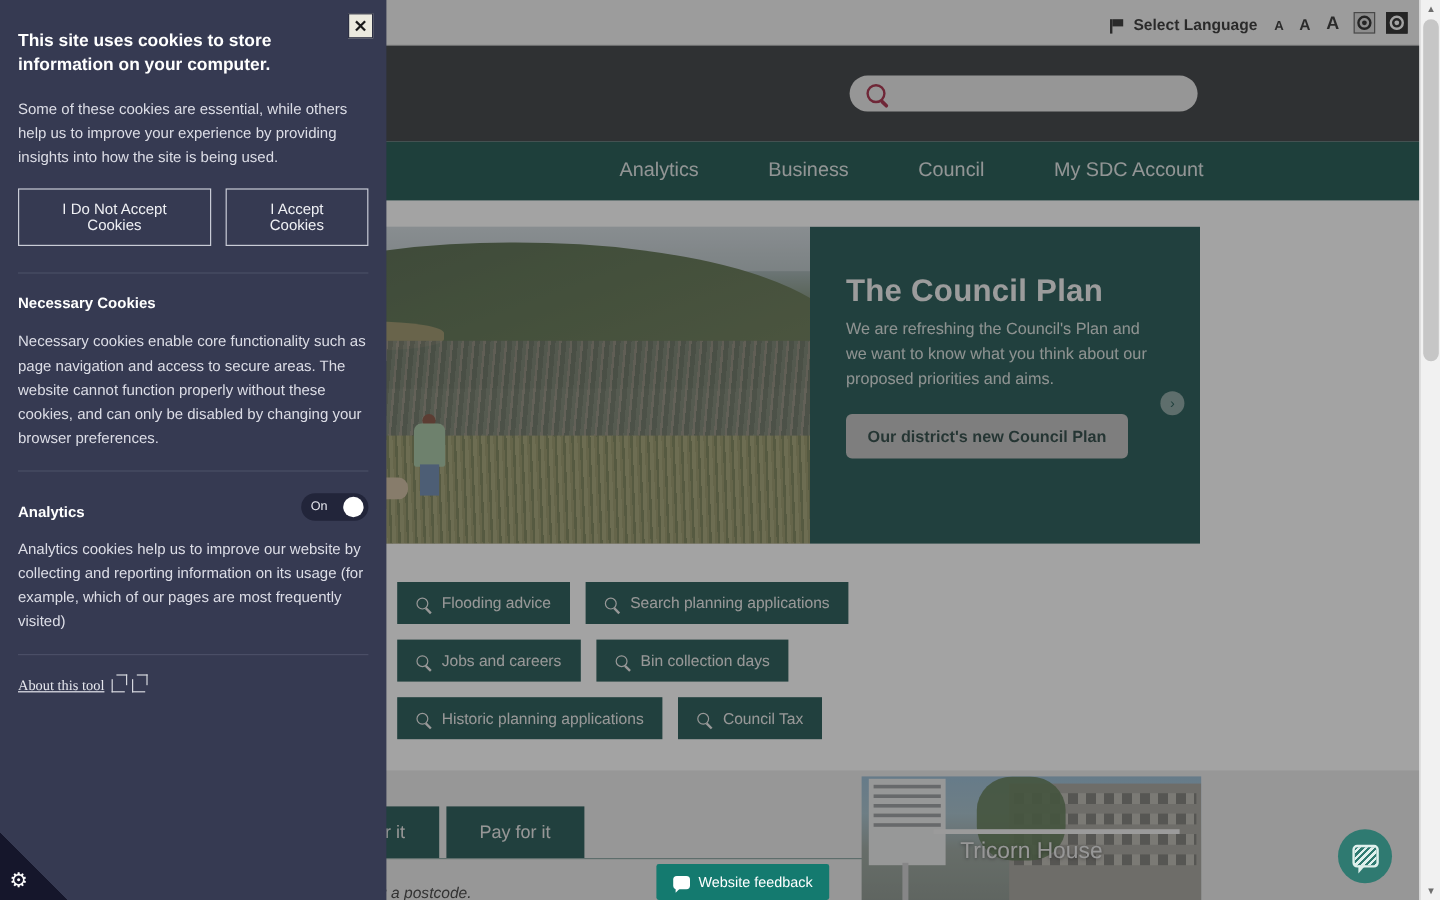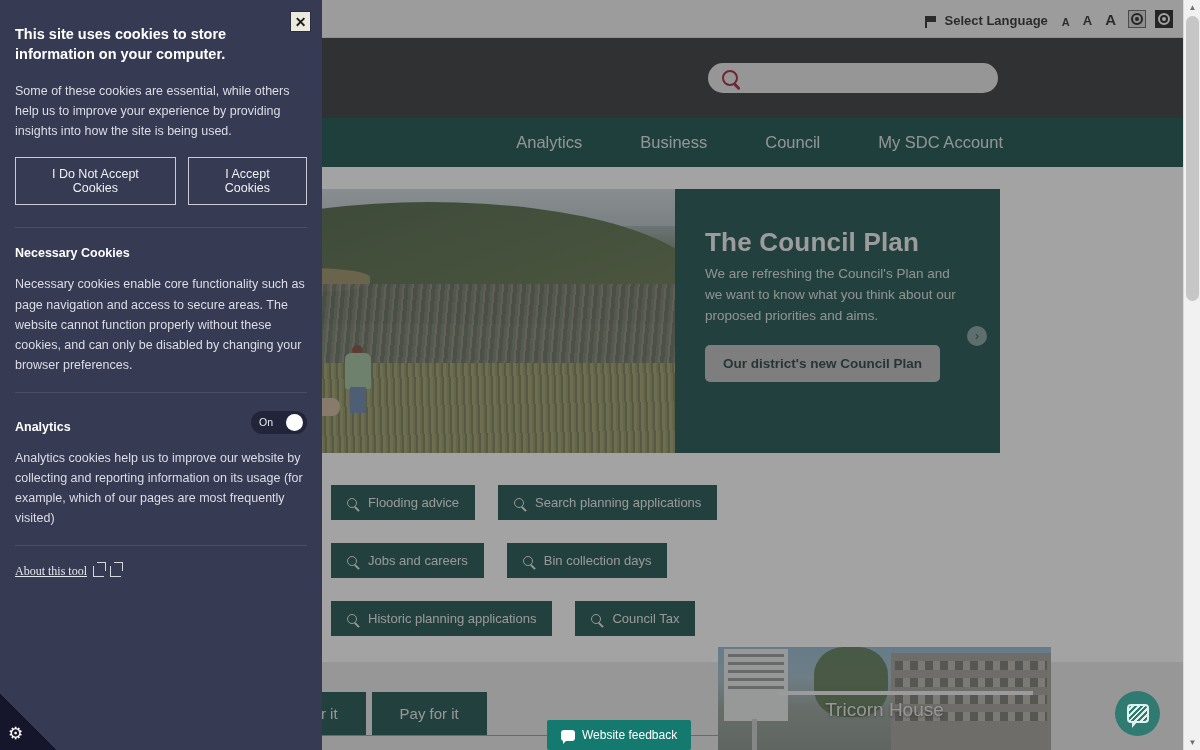--- a/index.html
+++ b/index.html
@@ -127,21 +127,21 @@
     font-family:"Liberation Sans", sans-serif;
   }
   .hero-next {
     position:absolute; right:13px; top:137px; width:20px; height:20px; border-radius:50%;
     background:#7d9c98; color:#0b4540; font-size:12px; display:flex; align-items:center; justify-content:center;
   }
 
   
   .popular { padding:32px 183px 26px 120px; display:flex; align-items:flex-start; gap:18px; }
   .popular-label { font-size:18px; font-weight:bold; color:#0b4540; white-space:nowrap; padding-top:9px; }
-  .chips { display:flex; flex-wrap:wrap; gap:23px; max-width:520px; }
+  .chips { display:flex; flex-wrap:wrap; gap:13px; max-width:520px; }
   .chip {
     background:#0b4540; color:#eaeaea; font-size:13px; padding:10px 16px;
     display:flex; align-items:center; gap:11px; white-space:nowrap; cursor:pointer;
   }
   .chip .mag { width:10px; height:10px; border:1.7px solid #eaeaea; border-radius:50%; position:relative; flex:0 0 auto; }
   .chip .mag::after { content:""; position:absolute; right:-4px; bottom:-3px; width:6px; height:1.8px; background:#eaeaea; transform:rotate(45deg); }
 
   
   .tabs-section { background:#e9e9e9; padding:30px 183px 0 120px; }
   .tabs { display:flex; gap:6px; }
@@ -151,21 +151,21 @@
   .tab.active { background:#0b4540; }
   .tab-body { border:1px solid #7e9b97; background:#e9e9e9; display:flex; min-height:120px; }
   .tab-body .left { flex:1; padding:20px 22px; font-size:13px; font-style:italic; color:#2b2b2b; }
   .tab-body .right { width:210px; padding:20px 10px; }
   .tab-body .right ul { list-style:none; margin:0; padding:0; }
   .tab-body .right li { font-size:13.5px; color:#1d3b38; margin-bottom:16px; padding-left:16px; position:relative; }
   .tab-body .right li::before {
     content:""; position:absolute; left:0; top:5px; width:7px; height:7px; border-radius:50%; background:#0b6a5f;
   }
   .promo-card {
-    position:absolute; left:718px; top:647px; width:333px; height:103px; overflow:hidden;
+    position:absolute; left:718px; top:647px; width:283px; height:103px; overflow:hidden;
     background:linear-gradient(#8db4cf 0%, #9bb9c6 30%, #8e9a92 60%, #7f8b82 100%);
   }
   .promo-card .bldg { position:absolute; right:0; top:6px; width:160px; height:97px; background:#9c9a92; }
   .promo-card .bldg .row { height:9px; margin:8px 4px; background:repeating-linear-gradient(90deg,#6f6e68 0 8px,#b3b1a8 8px 15px); }
   .promo-card .tree { position:absolute; left:96px; top:0; width:74px; height:70px; background:#4e6b42; border-radius:40%; opacity:.9; }
   .promo-card .sign { position:absolute; left:6px; top:2px; width:64px; height:72px; background:#e9eaea; }
   .promo-card .sign .ln { height:3px; margin:5px 4px; background:#8f9295; }
   .promo-card .post { position:absolute; left:34px; top:72px; width:5px; height:31px; background:#c8c9ca; }
   .promo-card .bar { position:absolute; left:60px; top:44px; right:18px; height:4px; background:#f0f0f0; }
   .promo-card .cap {

